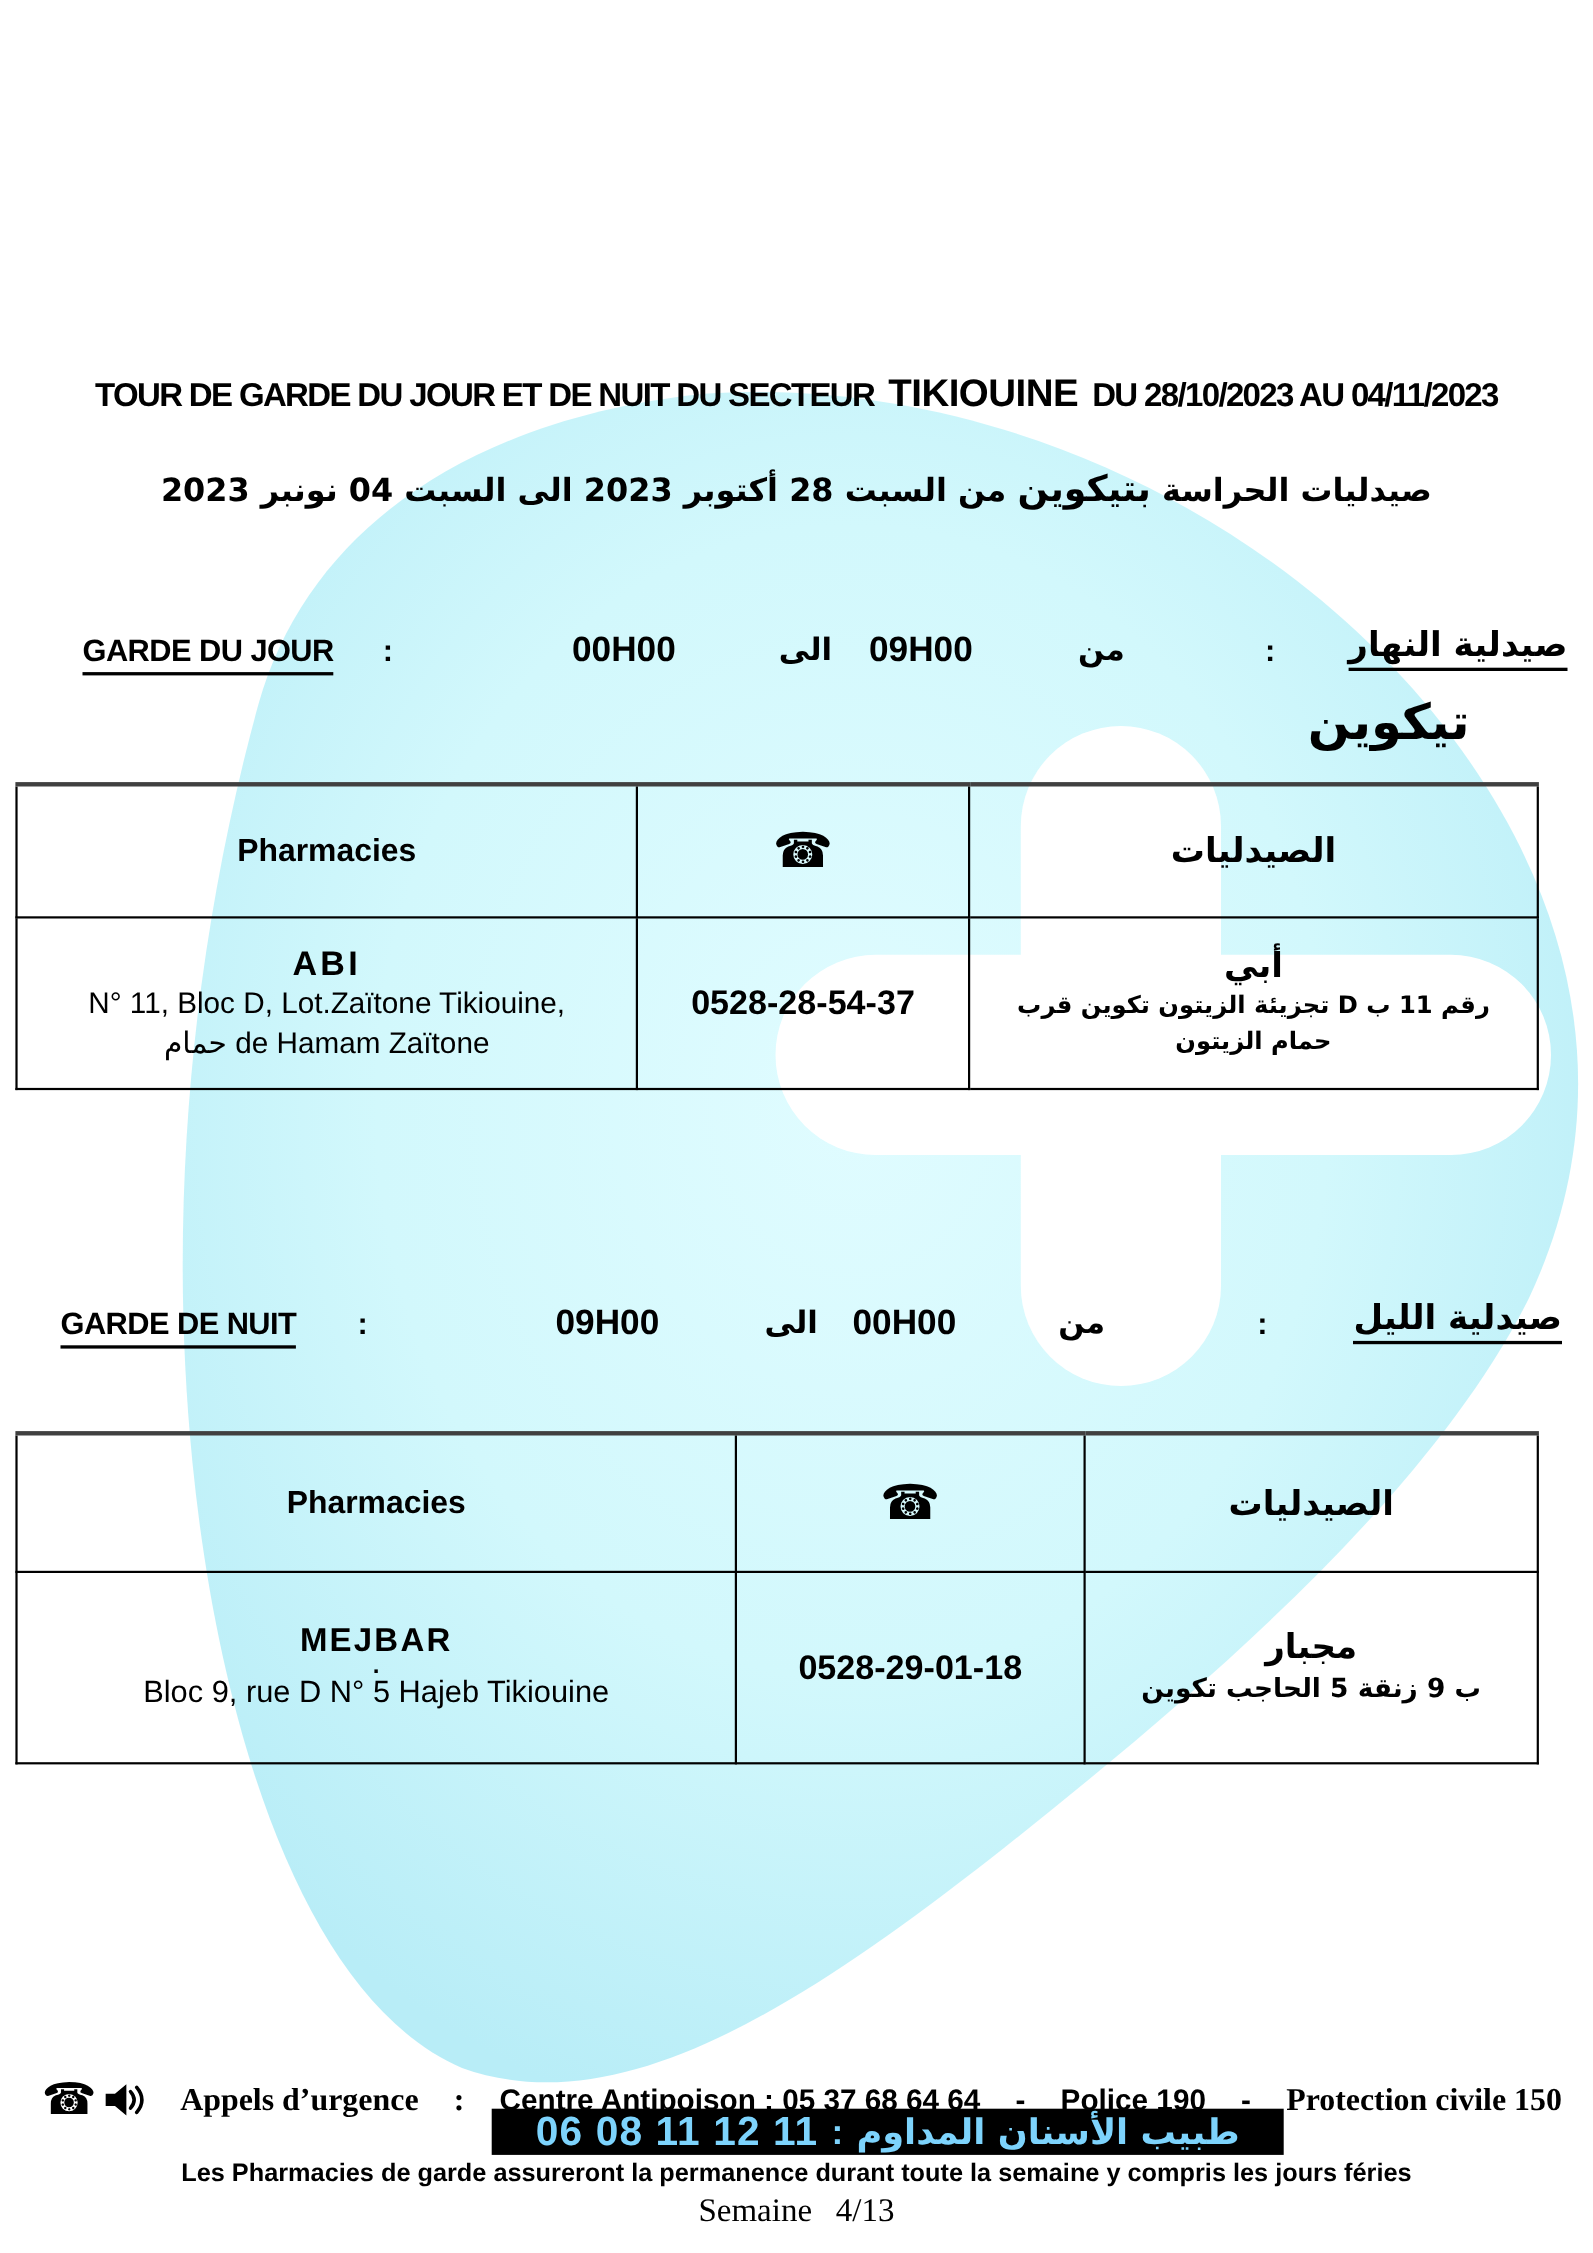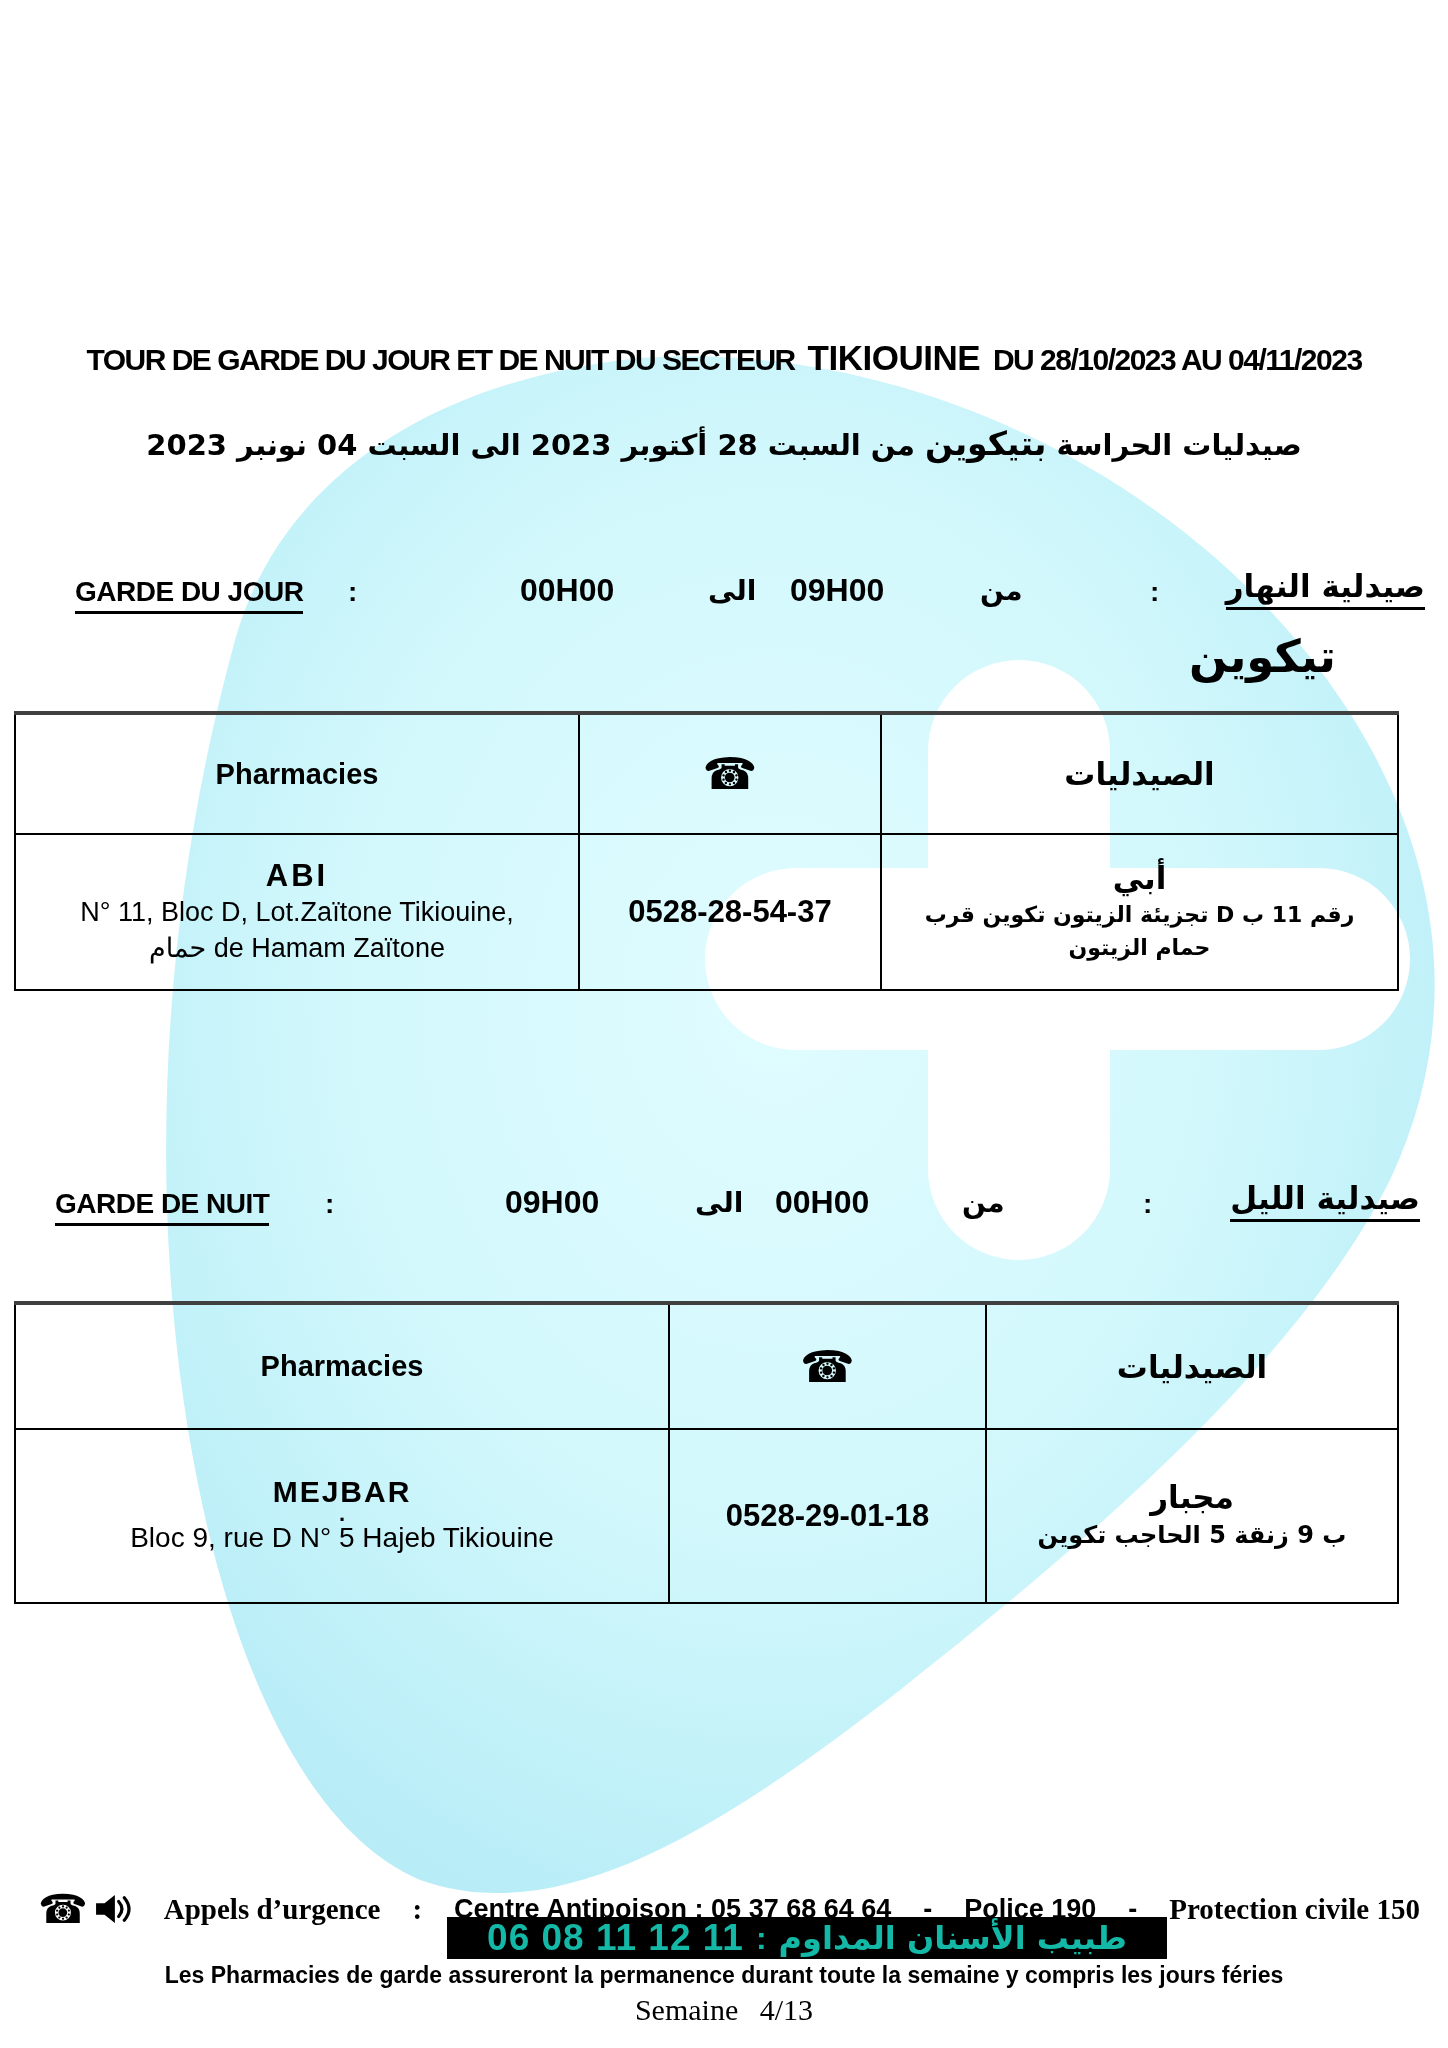--- a/index.html
+++ b/index.html
@@ -53,21 +53,21 @@
   .t-night .addr-fr{font-size:28px;}
   .mini-dot{font-size:22px;line-height:10px;font-weight:bold;}
 
   
   .emergency{top:1889px;left:38px;width:1382px;display:flex;align-items:center;
              justify-content:space-between;font-weight:bold;white-space:nowrap;}
   .emergency .serif{font-family:"Liberation Serif", serif;font-size:29px;}
   .emergency .sans{font-size:27px;}
   .em-icons{display:flex;align-items:center;gap:6px;}
   .em-phone{font-family:"DejaVu Sans", sans-serif;font-size:40px;line-height:1;}
-  .dentist-bar{top:1917px;left:447px;width:720px;height:42px;background:#000;color:#14b8a6;
+  .dentist-bar{top:1917px;left:447px;width:720px;height:42px;background:#000;color:#7dd3fc;
                display:flex;align-items:center;justify-content:center;gap:12px;white-space:nowrap;}
   .bar-num{font-size:37px;font-weight:bold;letter-spacing:1px;}
   .bar-colon{font-size:32px;font-weight:bold;}
   .bar-ar{font-size:32px;font-weight:bold;}
   .note{top:1962px;left:0;width:100%;text-align:center;font-size:23px;font-weight:bold;}
   .week{top:1993px;left:0;width:100%;text-align:center;
         font-family:"Liberation Serif", serif;font-size:30px;}
   .week .wv{padding-left:14px;}
 </style>
 </head>

